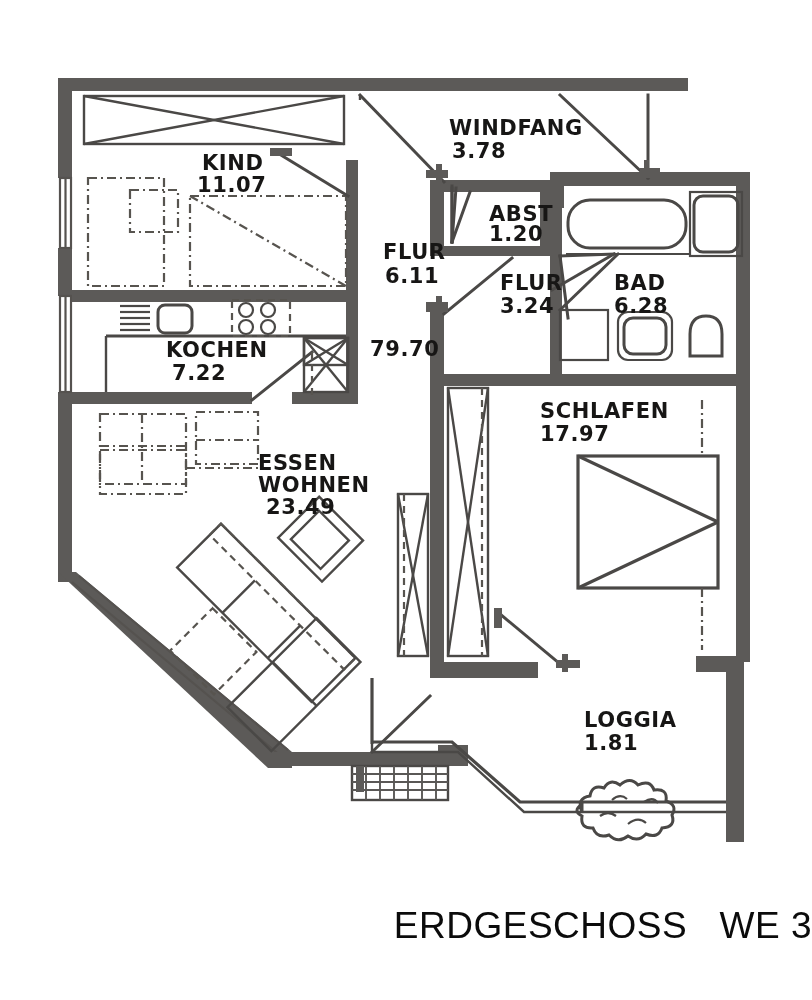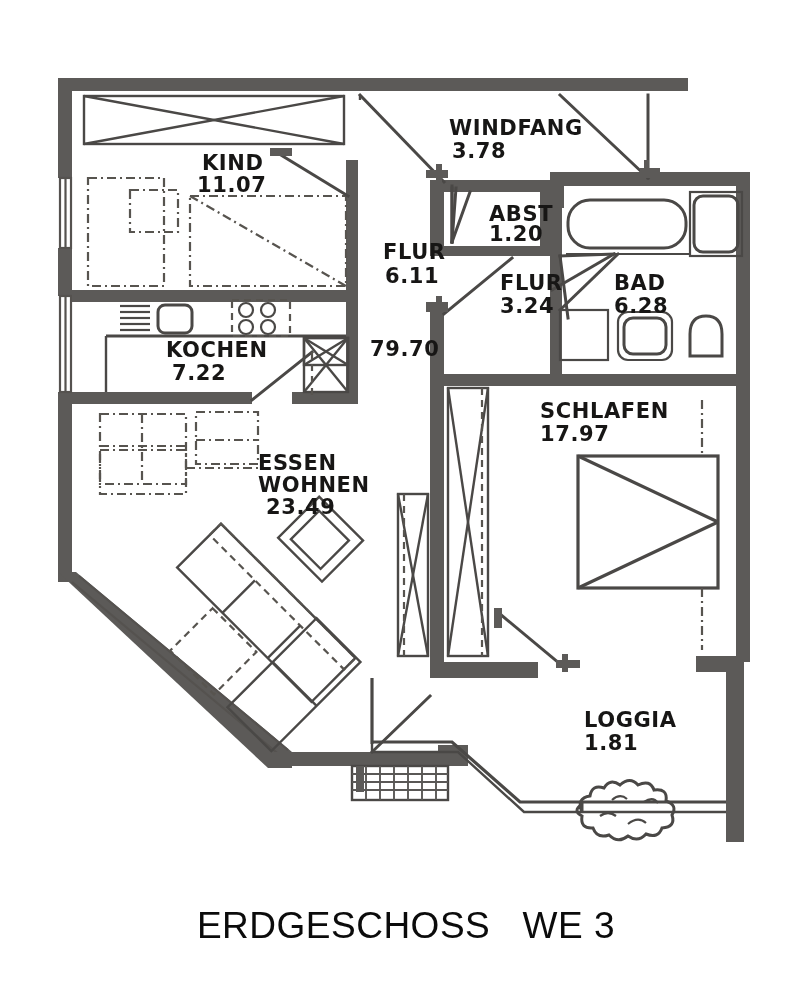--- a/index.html
+++ b/index.html
@@ -49,21 +49,21 @@
   }
   .rl-name { font-size: 21px; }
   .rl-area { font-size: 21px; }
   .rl-total { font-size: 21px; }
   
   #caption {
     position: absolute;
     left: 0;
     top: 905px;
     width: 812px;
-    text-align: center;
+    text-align: right;
     font-family: "Liberation Sans", sans-serif;
     font-size: 37px;
     font-weight: 400;
     color: #0b0b0b;
     letter-spacing: 0.5px;
     white-space: pre;
   }
 </style>
 </head>
 <body>

